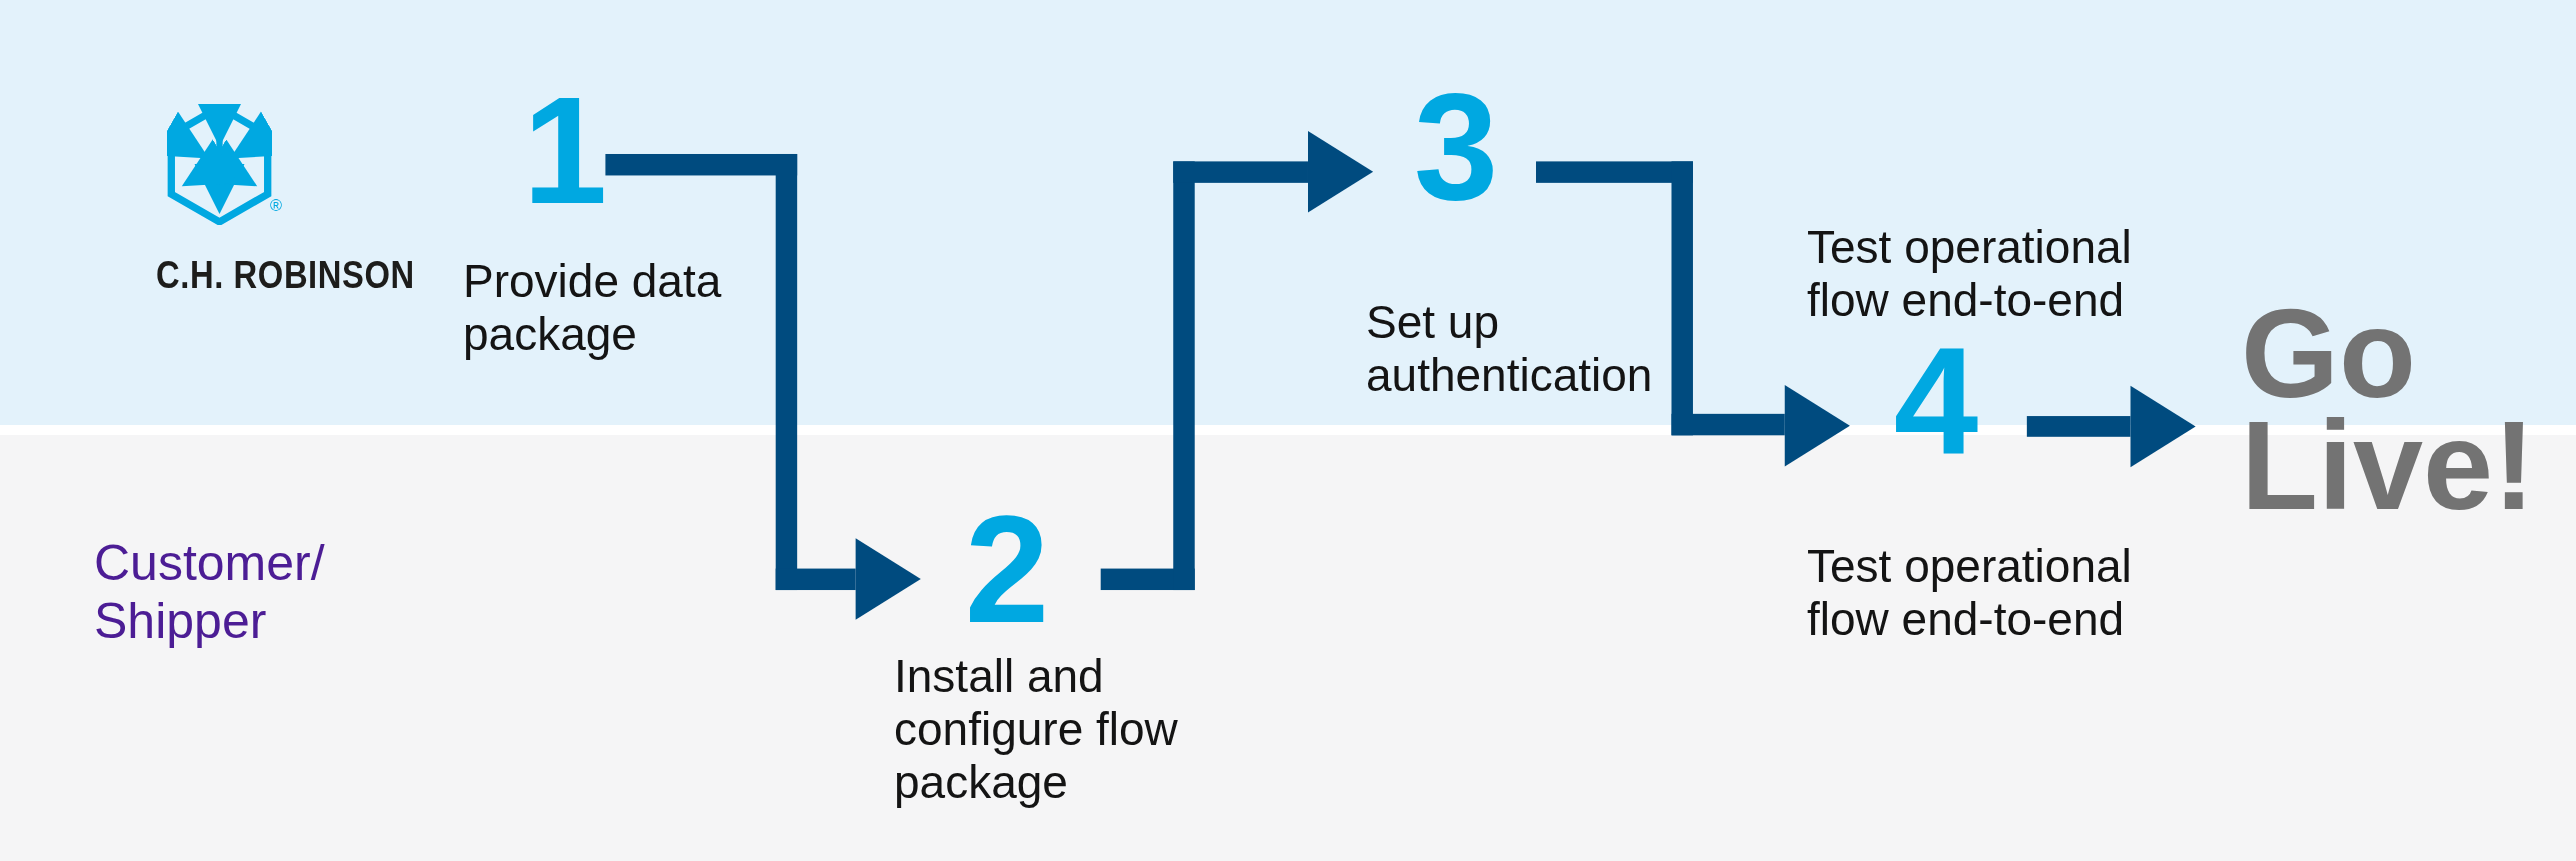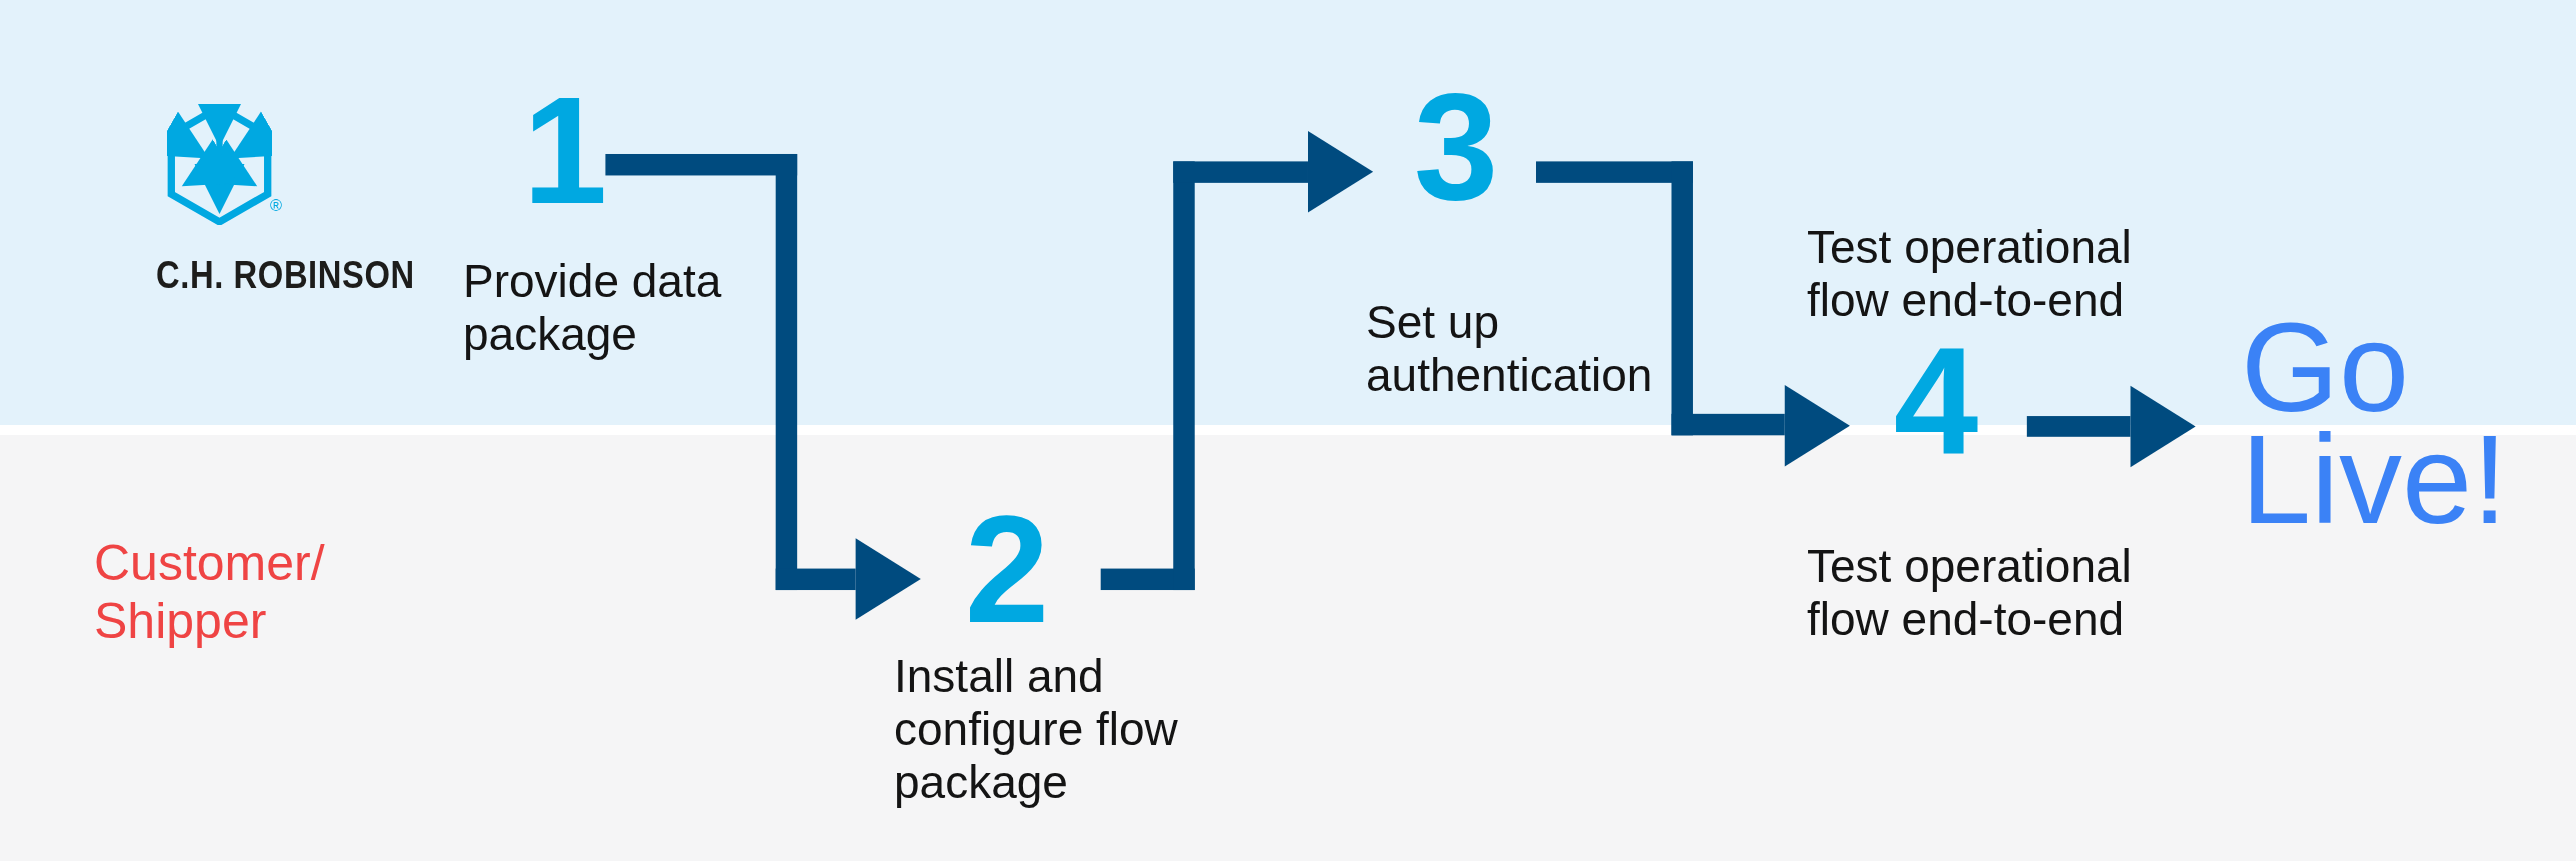--- a/index.html
+++ b/index.html
@@ -39,21 +39,21 @@
   }
   .wordmark {
     position: absolute; left: 156px; top: 253px;
     font-size: 39px; font-weight: 700; color: #1D1D1B;
     letter-spacing: 0.7px; white-space: nowrap;
     transform: scaleX(0.84); transform-origin: left center;
   }
   .customer-label {
     position: absolute; left: 94px; top: 534px;
     font-size: 50px; line-height: 58px; font-weight: 400;
-    color: #ef4444; white-space: pre-line;
+    color: #4c1d95; white-space: pre-line;
   }
   .flow-svg { position: absolute; left: 0; top: 0; }
   .step-num {
     position: absolute; width: 178px;
     font-size: 152px; line-height: 152px; font-weight: 700;
     color: #00A8E1; text-align: center;
   }
   .num-1 { left: 476px;  top: 74px; }
   .num-2 { left: 918px; top: 493px; }
   .num-3 { left: 1367px; top: 70px;  }
@@ -62,23 +62,23 @@
     position: absolute;
     font-size: 46px; line-height: 53px; font-weight: 400;
     color: #141414; white-space: pre-line;
   }
   .label-1  { left: 463px;  top: 255px; }
   .label-2  { left: 894px; top: 650px; }
   .label-3  { left: 1366px; top: 296px; }
   .label-4a { left: 1807px; top: 221px; }
   .label-4b { left: 1807px; top: 540px; }
   .go-live {
-    position: absolute; left: 2241px; top: 312px;
-    font-size: 126px; line-height: 112px; font-weight: 400;
-    color: #3b82f6; white-space: pre-line;
+    position: absolute; left: 2241px; top: 298px;
+    font-size: 126px; line-height: 112px; font-weight: 700;
+    color: #737373; white-space: pre-line;
   }
 </style>
 </head>
 <body>
 
 <div id="canvas">
 
   <div class="lane-top"></div>
   <div class="lane-divider"></div>
   <div class="lane-bottom"></div>

